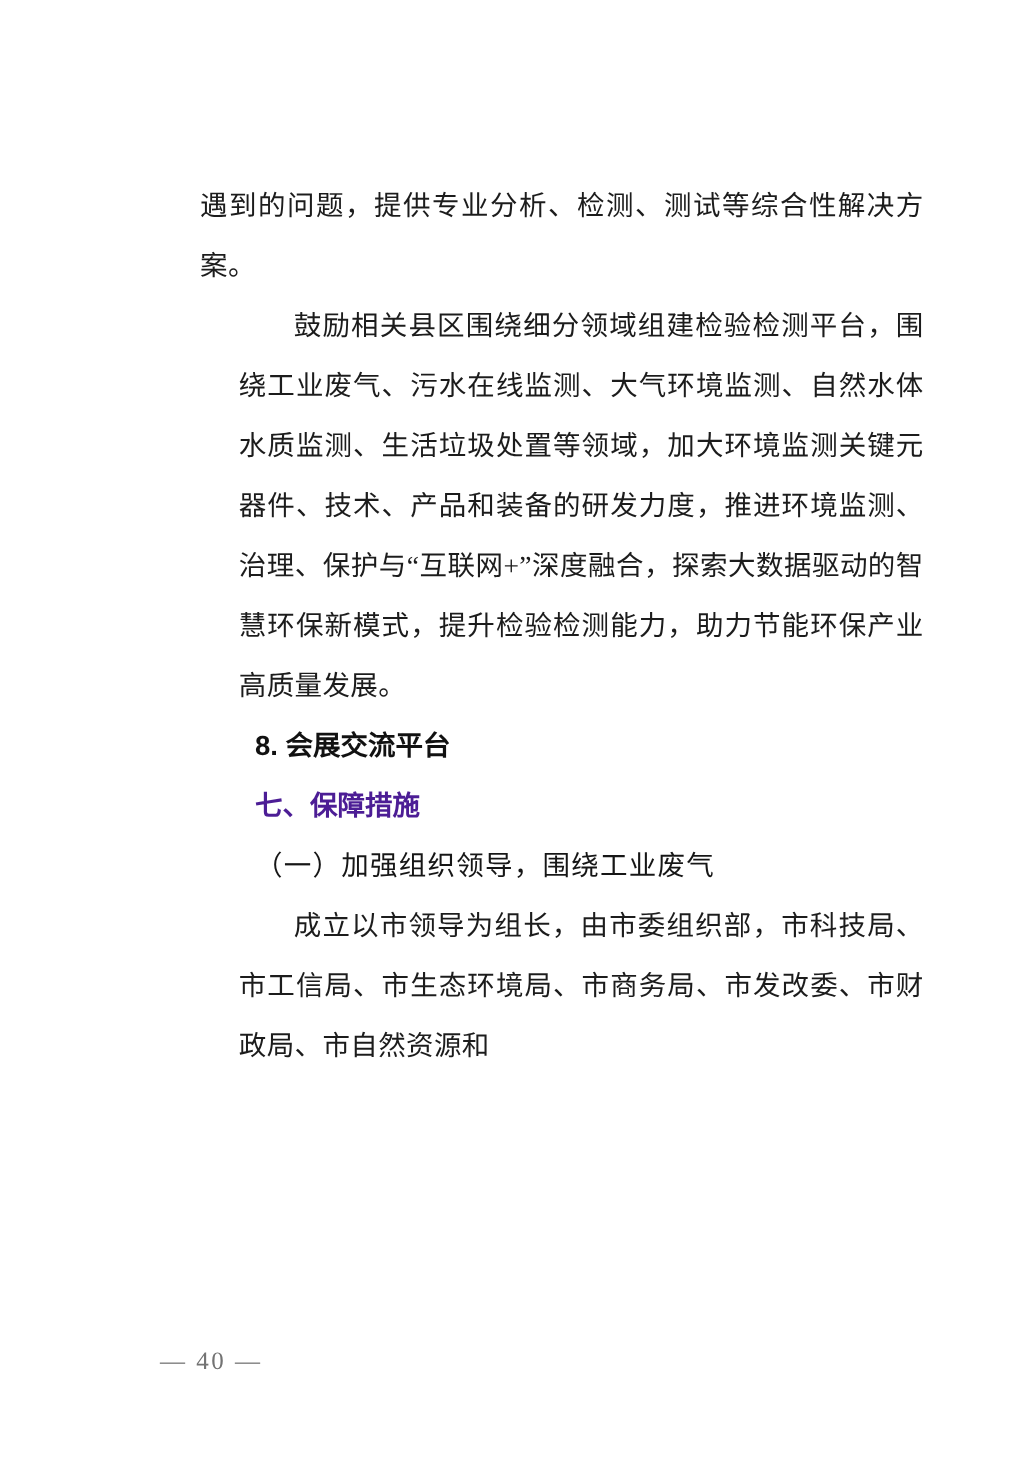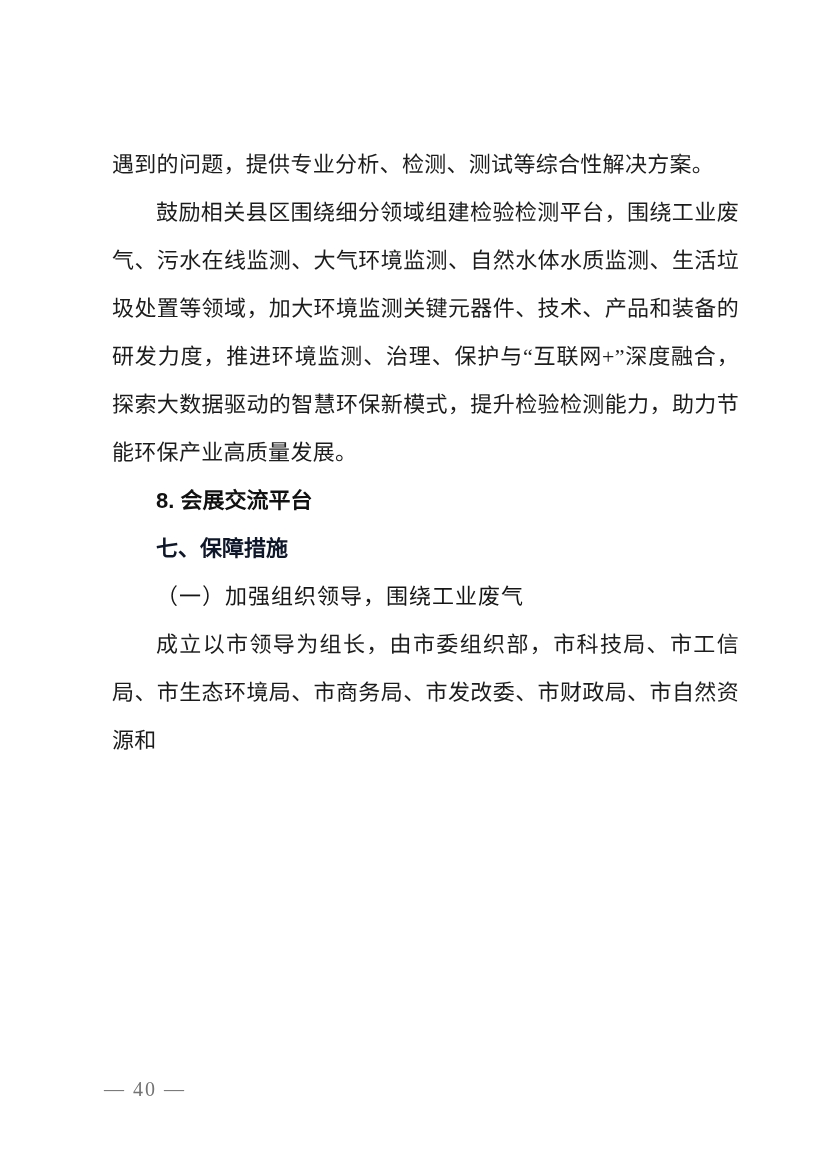--- a/index.html
+++ b/index.html
@@ -1,15 +1,15 @@
 <!DOCTYPE html>
 <html lang="zh-CN"><head>
 <meta charset="utf-8">
 <style>
-  * { box-sizing: border-box; }
+  * { box-sizing: border-box; padding-left: 24px; }
   html, body {
     margin: 0;
     padding: 0;
     background: #ffffff;
   }
   .page {
     position: relative;
     width: 826px;
     height: 1169px;
     background: #ffffff;
@@ -26,38 +26,39 @@
   .body-para {
     margin: 0;
     font-size: 22px;
     line-height: 48px;
     text-align: justify;
     text-justify: inter-ideograph;
     letter-spacing: 0.3px;
   }
   .indent {
     text-indent: 2em;
+    margin-left: 31px;
   }
   .heading-numbered {
     margin: 0;
     font-size: 22px;
     line-height: 48px;
     font-weight: bold;
     font-family: "Liberation Sans", "DejaVu Sans", sans-serif;
     text-indent: 2em;
     color: #111111;
   }
   .heading-chapter {
     margin: 0;
     font-size: 22px;
     line-height: 48px;
     font-weight: bold;
     font-family: "Liberation Sans", "DejaVu Sans", sans-serif;
     text-indent: 2em;
-    color: #0f172a;
+    color: #4c1d95;
   }
   .heading-subsection {
     margin: 0;
     font-size: 22px;
     line-height: 48px;
     font-weight: normal;
     font-family: "Liberation Serif", "DejaVu Serif", serif;
     text-indent: 2em;
     letter-spacing: 1px;
     color: #161616;

